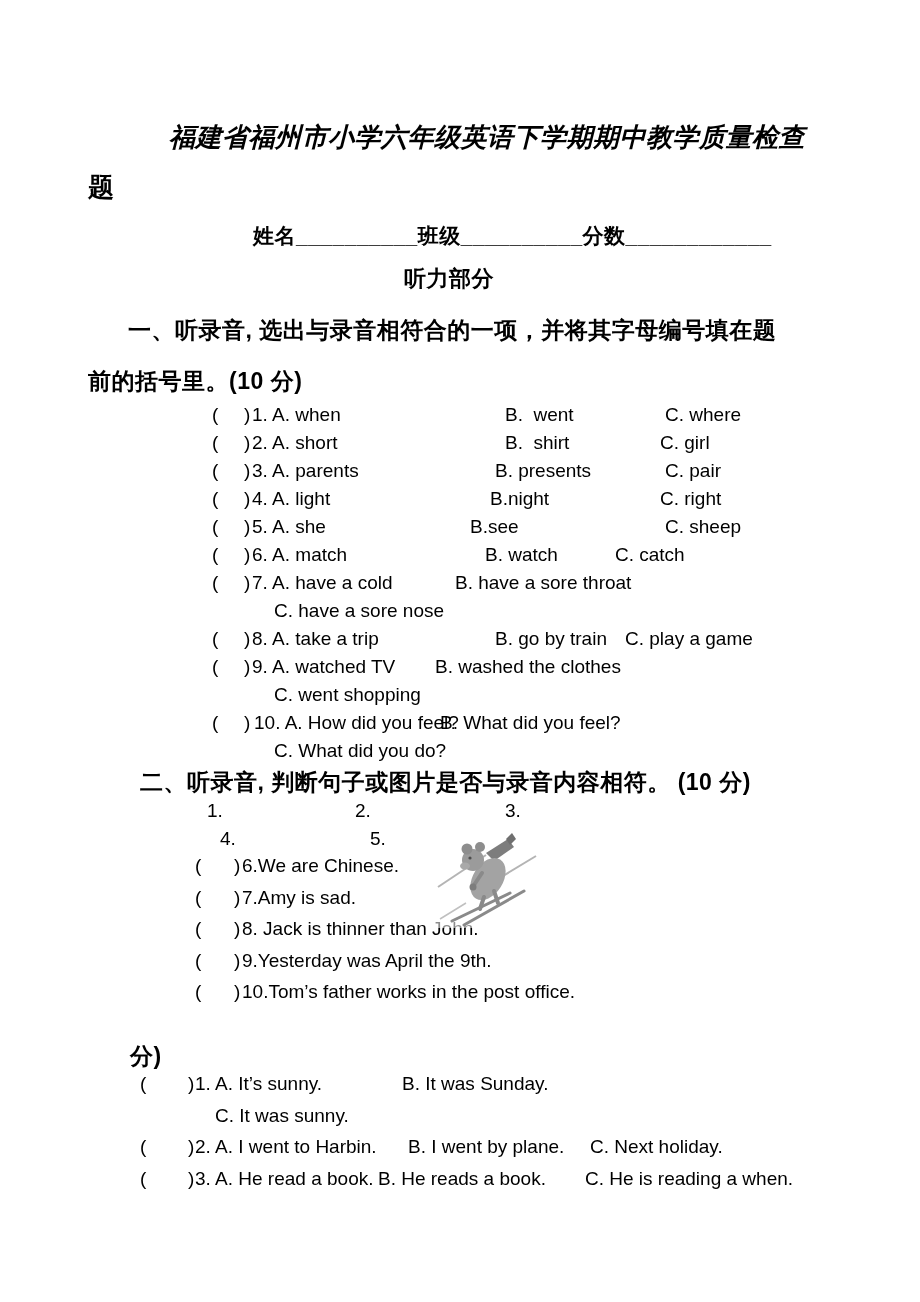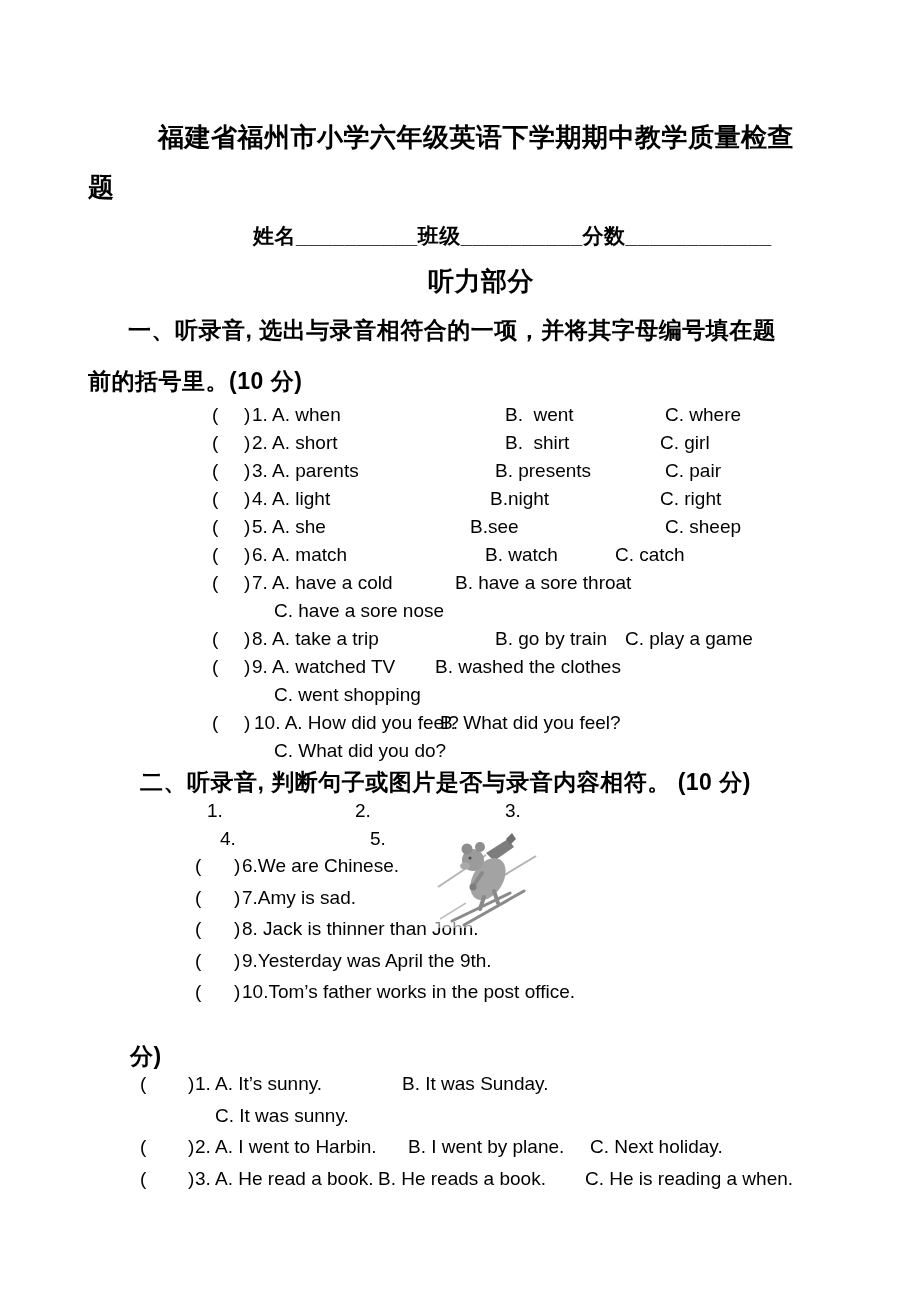--- a/index.html
+++ b/index.html
@@ -23,26 +23,26 @@
   .row2{position:relative;height:31.5px;}
   .row span{position:absolute;top:0;white-space:nowrap;font-size:19px;}
   .row2 span{position:absolute;top:0;white-space:nowrap;font-size:19px;}
   .clip{position:absolute;left:436px;top:831px;width:102px;height:97px;background:rgba(255,255,255,0.55);}
 </style>
 </head>
 <body>
 
 <div class="page">
 
-  <div class="abs title" style="left:158px;top:120px;">福建省福州市小学六年级英语下学期期中教学质量检查</div>
+  <div class="abs title" style="left:169px;top:120px;font-style:italic;">福建省福州市小学六年级英语下学期期中教学质量检查</div>
   <div class="abs title" style="left:88px;top:170px;">题</div>
 
   <div class="abs subline" style="left:253px;top:222px;">姓名__________班级__________分数____________</div>
 
-  <div class="abs subline" style="left:428px;top:264px;font-size:26px;">听力部分</div>
+  <div class="abs subline" style="left:404px;top:264px;font-size:22px;">听力部分</div>
 
   <div class="abs sechead" style="left:128px;top:315px;">一、听录音, 选出与录音相符合的一项，并将其字母编号填在题</div>
   <div class="abs sechead" style="left:88px;top:366px;">前的括号里。(10 分)</div>
 
   <div class="rowwrap" style="left:212px;top:404px;">
     <div class="row">
       <span style="left:0">(</span>
       <span style="left:32px">)</span>
       <span style="left:40px">1. A. when</span>
       <span style="left:293px">B.&nbsp;&nbsp;went</span>

